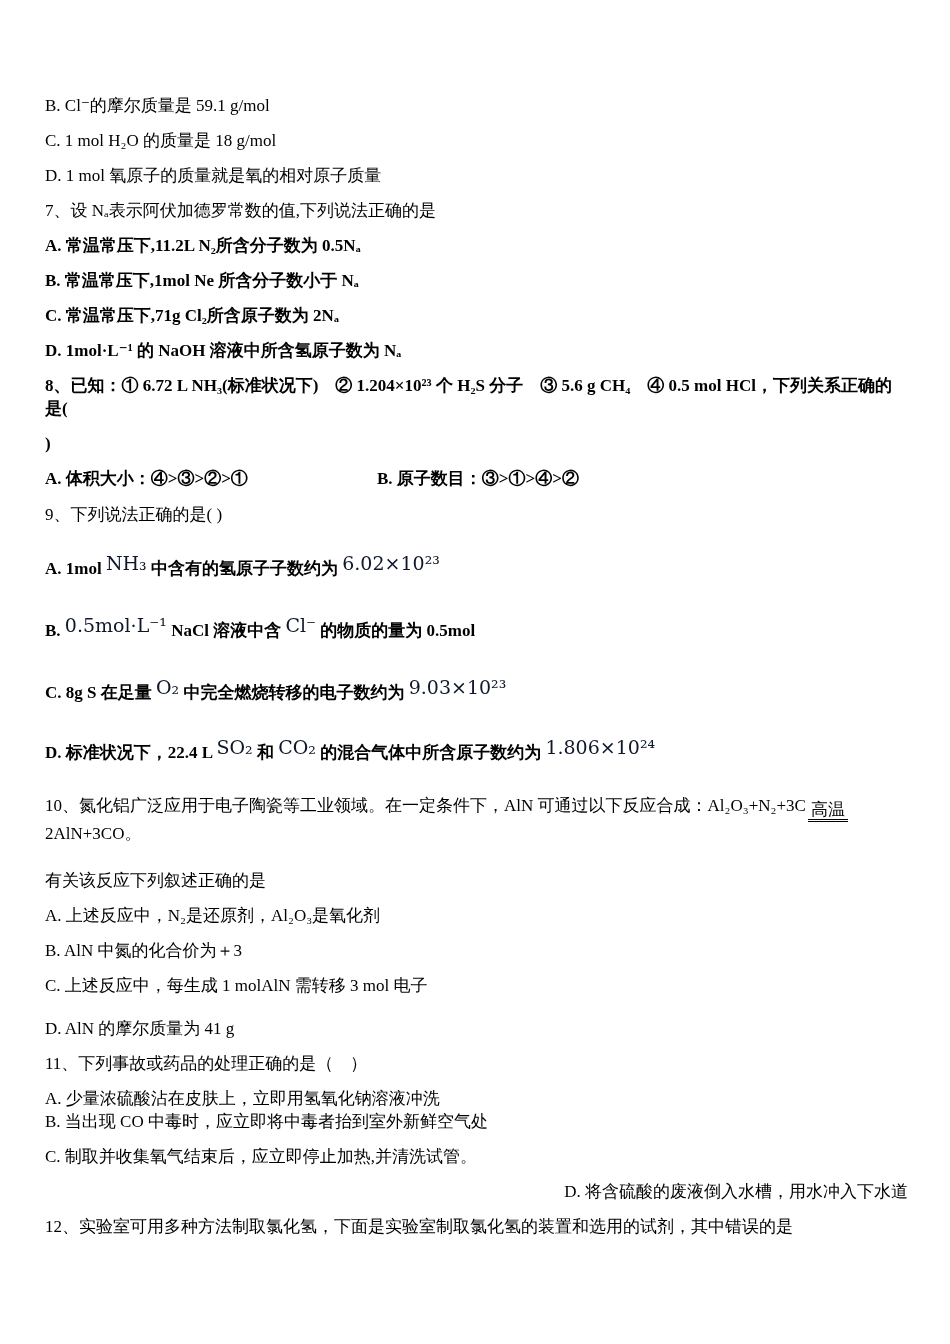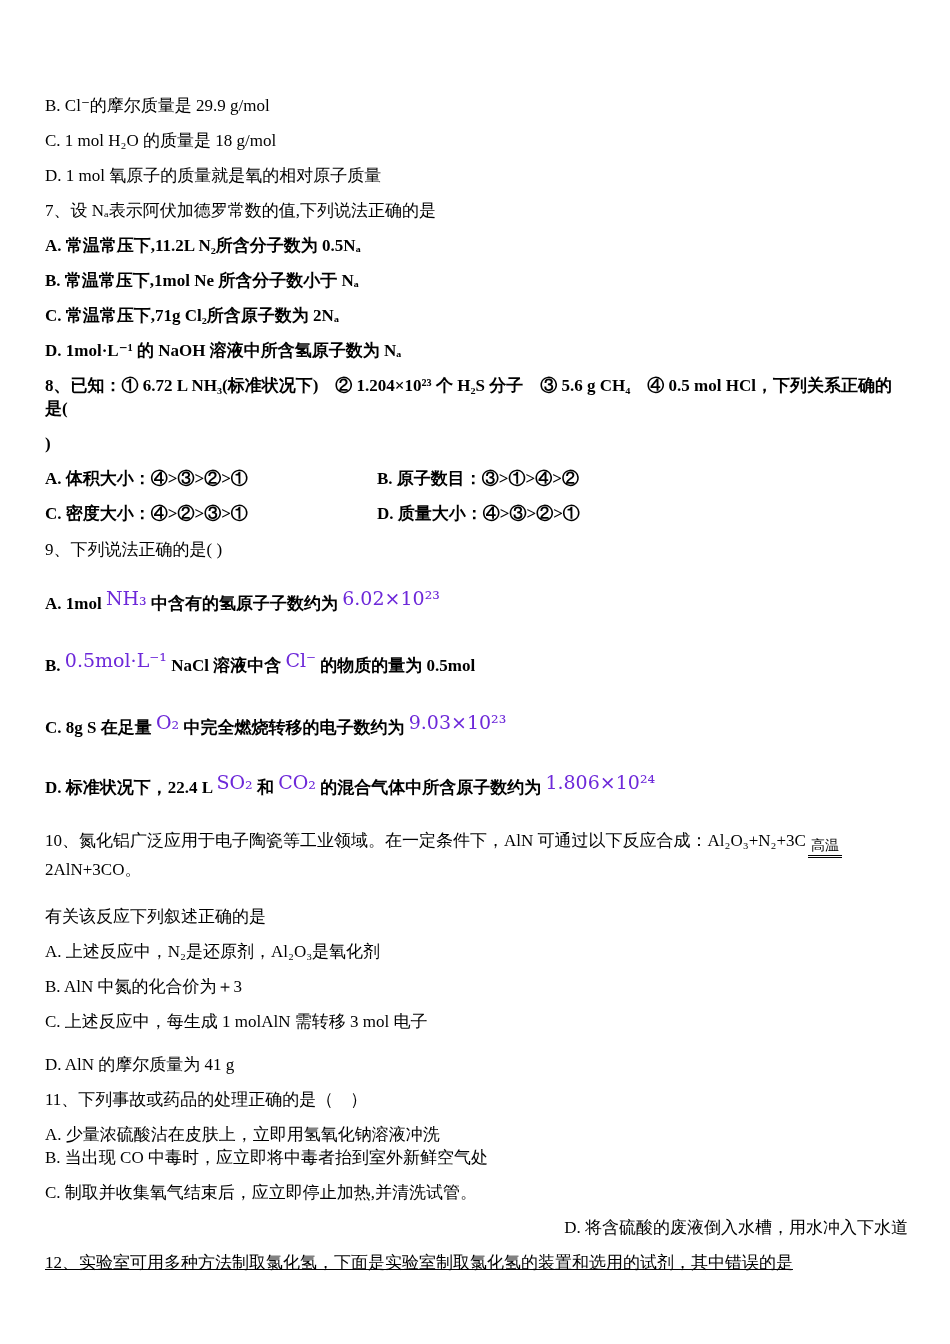--- a/index.html
+++ b/index.html
@@ -21,67 +21,66 @@
   p.line {
     margin: 0;
     font-size: 17px;
     line-height: 23px;
     white-space: normal;
     word-break: break-word;
   }
   .n { font-weight: normal; }
   .b { font-weight: bold; }
   .f {
-    color: #6d28d9;
+    color: #0f172a;
     font-size: 19px;
     vertical-align: 4px;
     font-family: "DejaVu Serif", "Liberation Serif", serif;
   }
   .over {
     display: inline-block;
     vertical-align: -4px;
     margin: 0 2px;
     text-align: center;
   }
   .over .top {
     display: block;
-    font-size: 14px;
+    font-size: 17px;
     line-height: 16px;
     padding: 0 3px 1px 3px;
     border-bottom: 3px double #000000;
   }
 </style>
 </head>
 <body>
 
 <div class="page">
   <div>
-      <p class="line" style="margin-top: 0px;"><span class="n">B.  Cl⁻的摩尔质量是 29.9 g/mol</span></p>
+      <p class="line" style="margin-top: 0px;"><span class="n">B.  Cl⁻的摩尔质量是 59.1 g/mol</span></p>
       <p class="line" style="margin-top: 12px;"><span class="n">C.  1 mol H₂O 的质量是 18 g/mol</span></p>
       <p class="line" style="margin-top: 12px;"><span class="n">D.  1 mol 氧原子的质量就是氧的相对原子质量</span></p>
       <p class="line" style="margin-top: 12px;"><span class="n">7、设 Nₐ表示阿伏加德罗常数的值,下列说法正确的是</span></p>
       <p class="line" style="margin-top: 12px;"><span class="b">A.  常温常压下,11.2L N₂所含分子数为 0.5Nₐ</span></p>
       <p class="line" style="margin-top: 12px;"><span class="b">B.  常温常压下,1mol Ne 所含分子数小于 Nₐ</span></p>
       <p class="line" style="margin-top: 12px;"><span class="b">C.  常温常压下,71g Cl₂所含原子数为 2Nₐ</span></p>
       <p class="line" style="margin-top: 12px;"><span class="b">D.  1mol·L⁻¹ 的 NaOH 溶液中所含氢原子数为 Nₐ</span></p>
       <p class="line" style="margin-top: 12px;"><span class="b">8、已知：① 6.72 L NH₃(标准状况下)　② 1.204×10²³ 个 H₂S 分子　③ 5.6 g CH₄　④ 0.5 mol HCl，下列关系正确的是(</span></p>
       <p class="line" style="margin-top: 12px;"><span class="b">)</span></p>
       <p class="line" style="margin-top: 12px;"><span class="b" style="display: inline-block; width: 332px;">A.  体积大小：④&gt;③&gt;②&gt;①</span><span class="b">B.  原子数目：③&gt;①&gt;④&gt;②</span></p>
-      <p class="line" style="margin-top: 12px;"><span class="b" style="display: inline-block; width: 332px;">C.  密度大小：④&gt;②&gt;③&gt;①</span><span class="b">D.  质量大小：④&gt;③&gt;②&gt;①</span></p>
       <p class="line" style="margin-top: 13px;"><span class="n">9、下列说法正确的是(       )</span></p>
       <p class="line" style="margin-top: 26px;"><span class="b">A.  1mol </span><span class="f">NH₃</span><span class="b"> 中含有的氢原子子数约为 </span><span class="f">6.02×10²³</span></p>
       <p class="line" style="margin-top: 34px;"><span class="b">B.  </span><span class="f">0.5mol·L⁻¹</span><span class="b"> NaCl 溶液中含 </span><span class="f">Cl⁻</span><span class="b"> 的物质的量为 0.5mol</span></p>
       <p class="line" style="margin-top: 34px;"><span class="b">C.  8g S 在足量 </span><span class="f">O₂</span><span class="b"> 中完全燃烧转移的电子数约为 </span><span class="f">9.03×10²³</span></p>
       <p class="line" style="margin-top: 32px;"><span class="b">D.  标准状况下，22.4 L </span><span class="f">SO₂</span><span class="b"> 和 </span><span class="f">CO₂</span><span class="b"> 的混合气体中所含原子数约为 </span><span class="f">1.806×10²⁴</span></p>
       <p class="line" style="margin-top: 30px;"><span class="n">10、氮化铝广泛应用于电子陶瓷等工业领域。在一定条件下，AlN 可通过以下反应合成：Al₂O₃+N₂+3C</span><span class="over"><span class="top">高温</span></span><span class="n">2AlN+3CO。</span></p>
       <p class="line" style="margin-top: 24px;"><span class="n">有关该反应下列叙述正确的是</span></p>
       <p class="line" style="margin-top: 12px;"><span class="n">A.  上述反应中，N₂是还原剂，Al₂O₃是氧化剂</span></p>
       <p class="line" style="margin-top: 12px;"><span class="n">B.  AlN 中氮的化合价为＋3</span></p>
       <p class="line" style="margin-top: 12px;"><span class="n">C.  上述反应中，每生成 1 molAlN 需转移 3 mol 电子</span></p>
       <p class="line" style="margin-top: 20px;"><span class="n">D.  AlN 的摩尔质量为 41 g</span></p>
       <p class="line" style="margin-top: 12px;"><span class="n">11、下列事故或药品的处理正确的是（　）</span></p>
       <p class="line" style="margin-top: 12px;"><span class="n">A.  少量浓硫酸沾在皮肤上，立即用氢氧化钠溶液冲洗</span></p>
       <p class="line" style=""><span class="n">B.  当出现 CO 中毒时，应立即将中毒者抬到室外新鲜空气处</span></p>
       <p class="line" style="margin-top: 12px;"><span class="n">C.  制取并收集氧气结束后，应立即停止加热,并清洗试管。</span></p>
       <p class="line" style="margin-top: 12px; text-align: right;"><span class="n">D.  将含硫酸的废液倒入水槽，用水冲入下水道</span></p>
-      <p class="line" style="margin-top: 12px; text-decoration: underline;"><span class="n">12、实验室可用多种方法制取氯化氢，下面是实验室制取氯化氢的装置和选用的试剂，其中错误的是</span></p>
+      <p class="line" style="margin-top: 12px;"><span class="n">12、实验室可用多种方法制取氯化氢，下面是实验室制取氯化氢的装置和选用的试剂，其中错误的是</span></p>
     </div>
 </div>
 
 </body></html>

